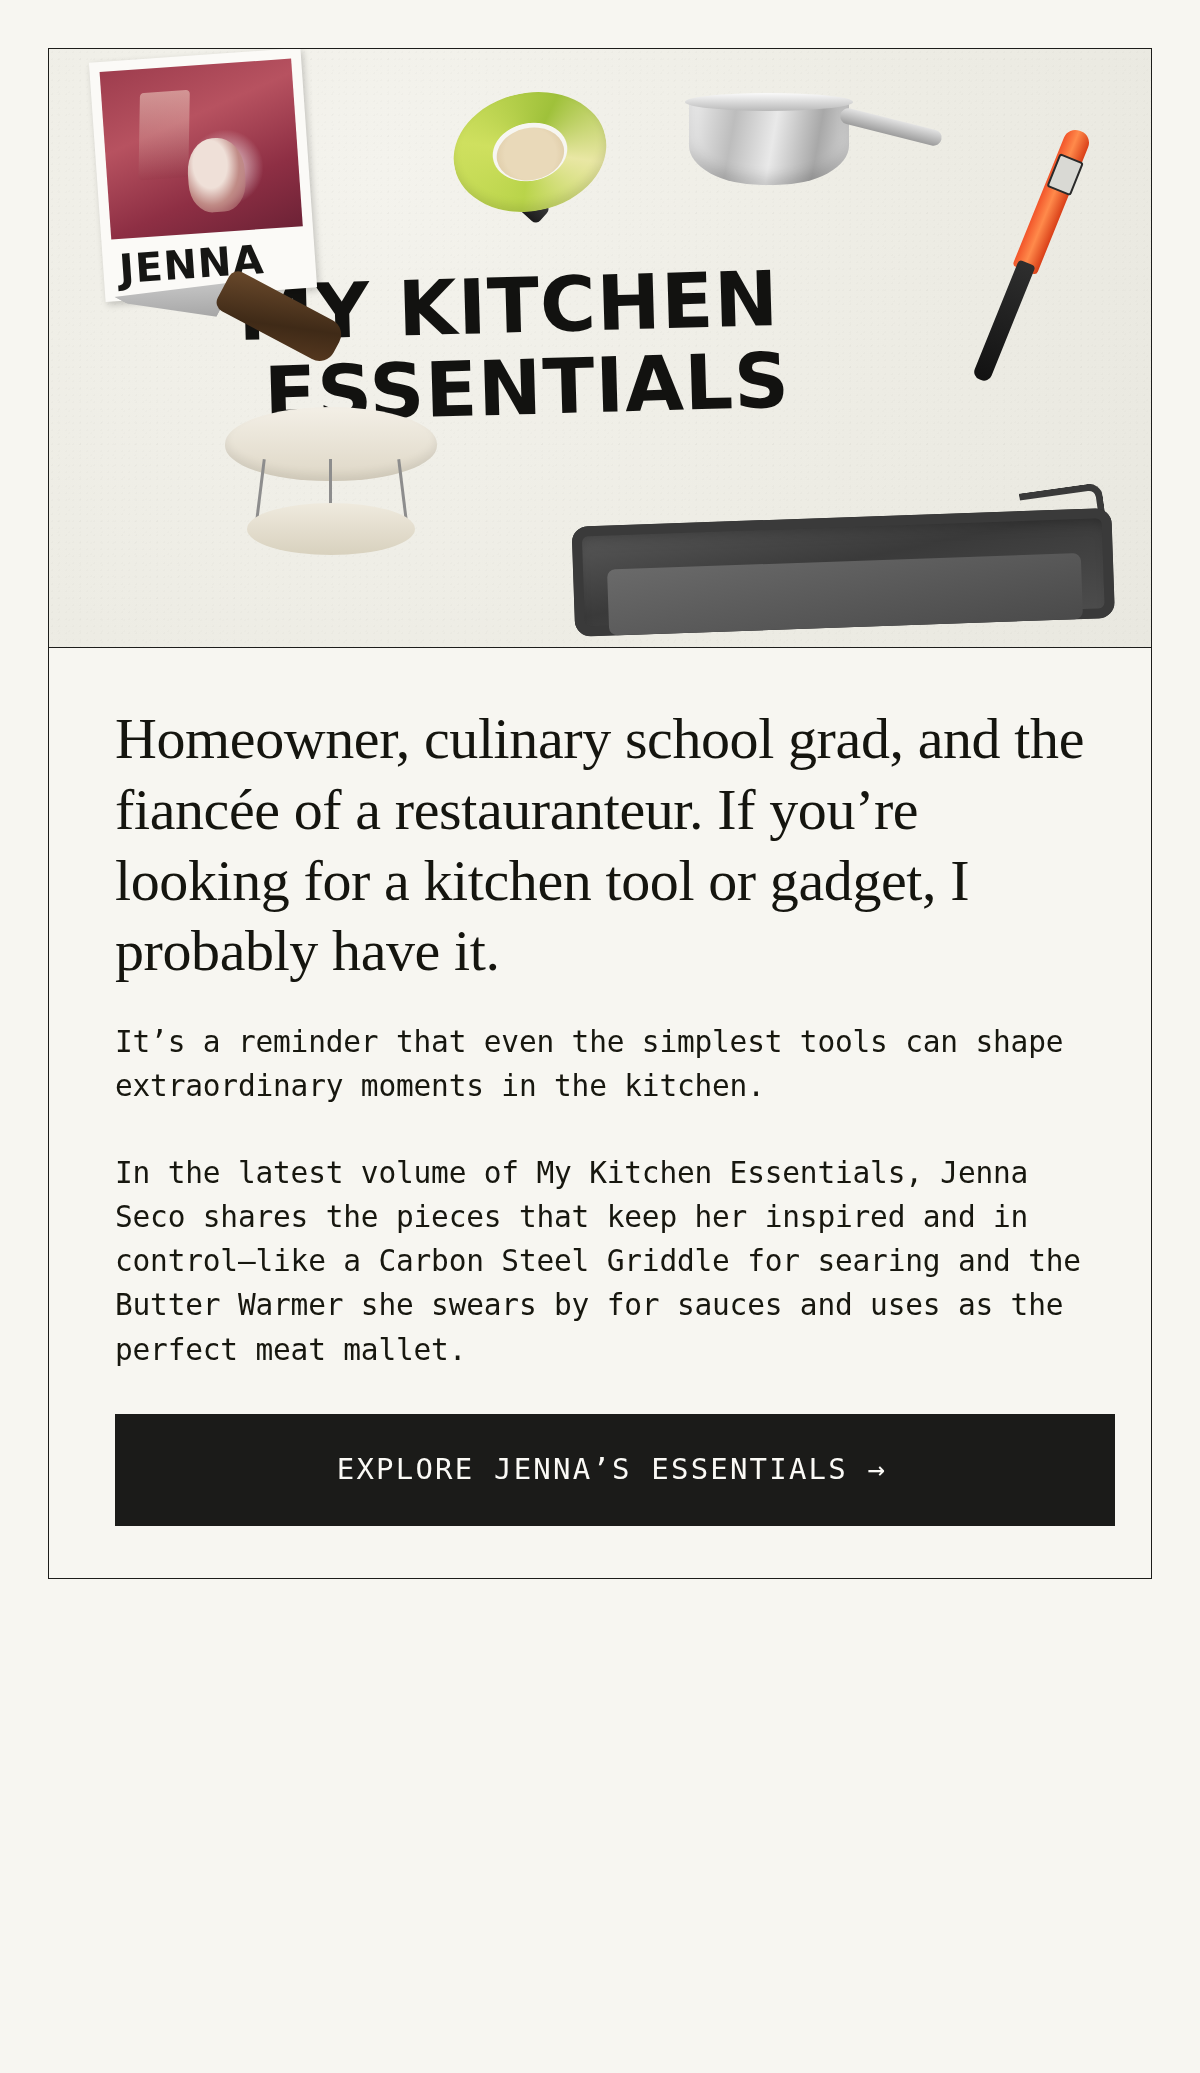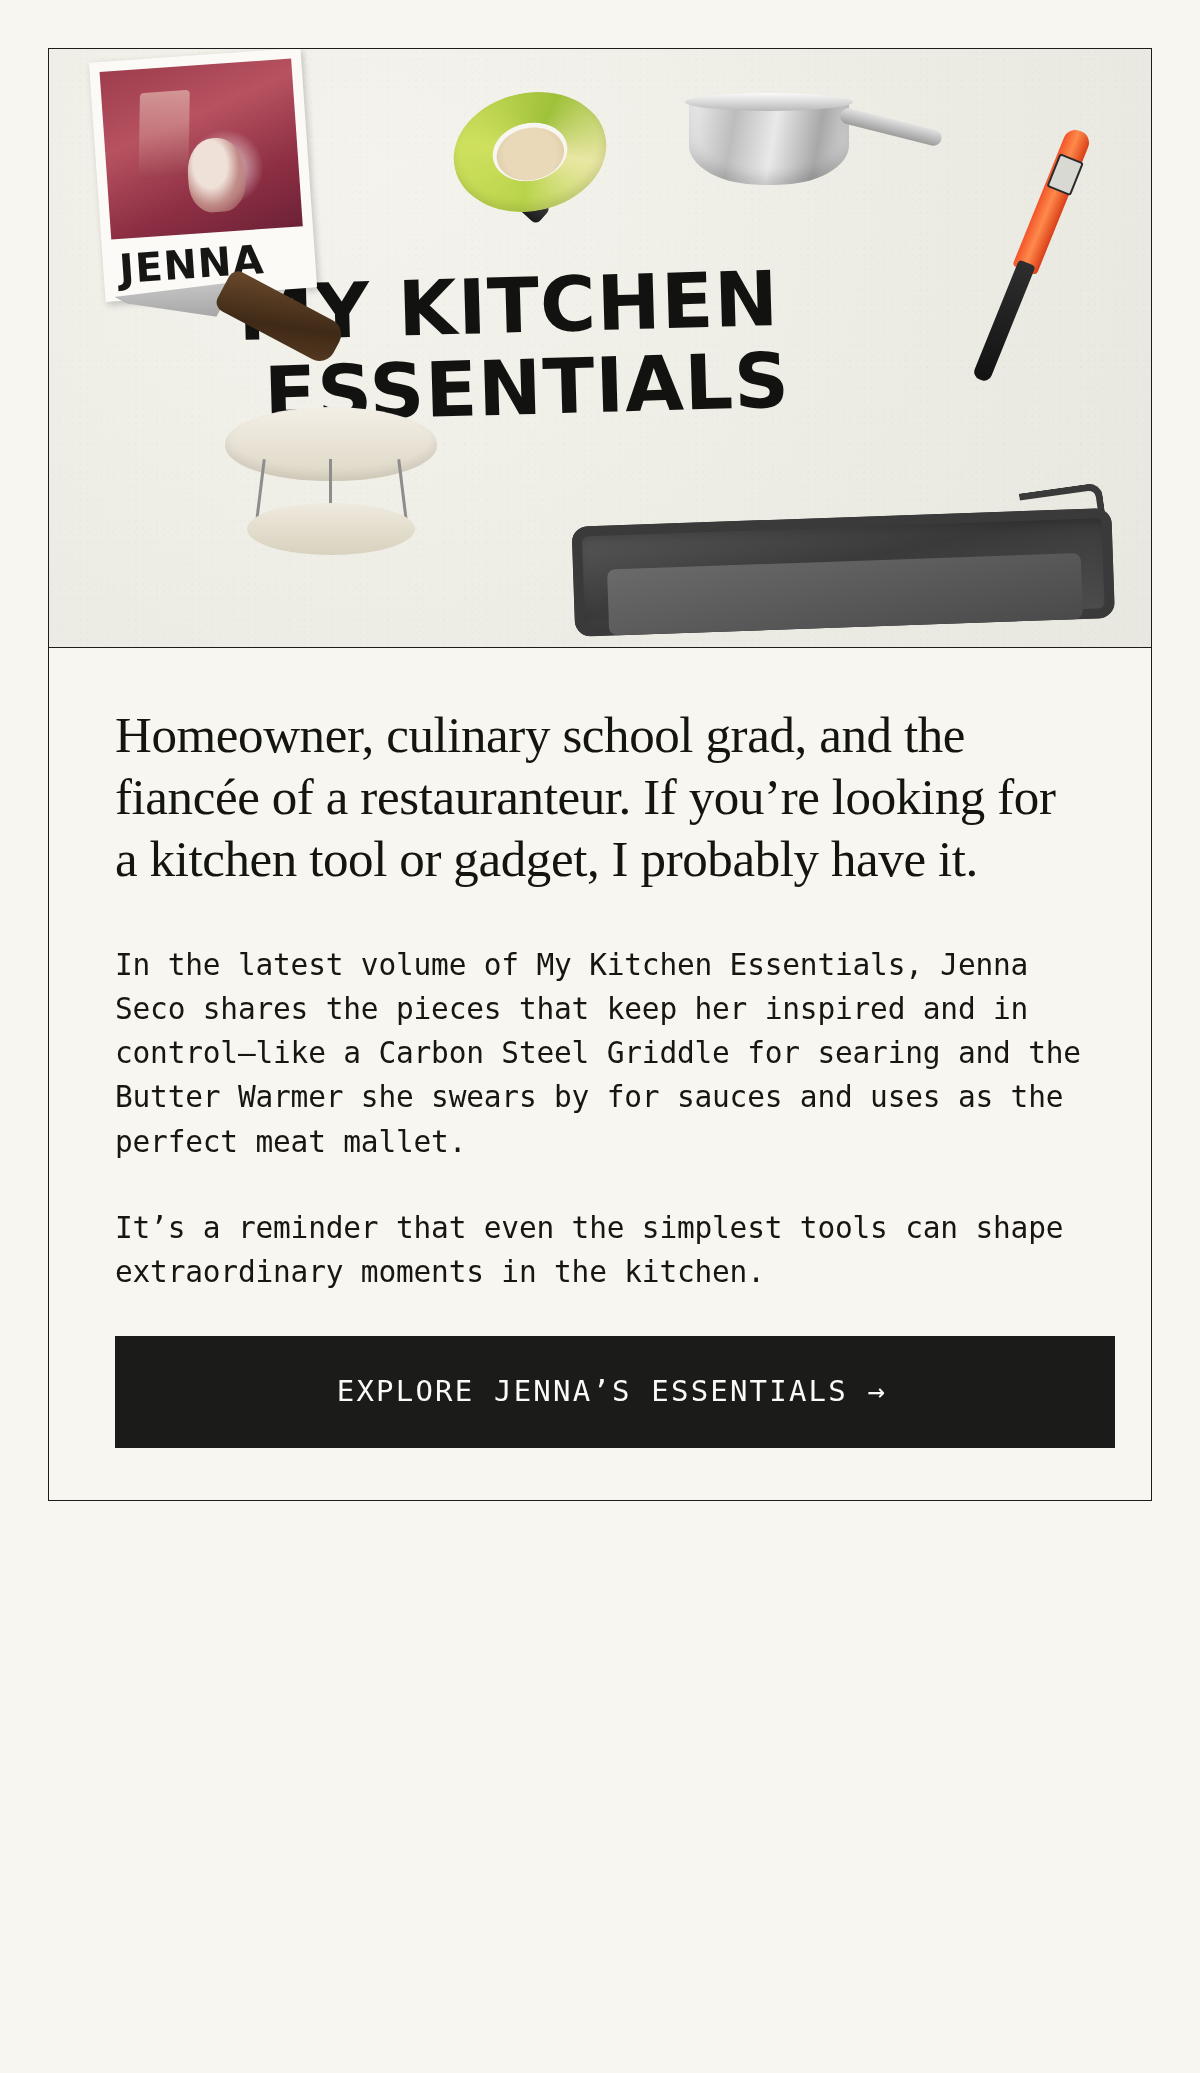--- a/index.html
+++ b/index.html
@@ -308,25 +308,25 @@
     border-radius: 0 14px 0 0;
     transform: rotate(-6deg);
   }
 
   
   .body-inner {
     padding: 56px 66px 0 66px;
   }
   .lede {
     font-family: "Liberation Serif", serif;
-    font-size: 51px;
+    font-size: 58px;
     line-height: 1.22;
     color: #15150f;
     letter-spacing: -.4px;
-    margin: 0 0 52px 0;
+    margin: 0 0 33px 0;
     max-width: 1000px;
   }
   .para {
     font-family: "DejaVu Sans Mono", monospace;
     font-size: 29.5px;
     line-height: 1.5;
     color: #17170f;
     letter-spacing: -.2px;
     margin: 0 0 42px 0;
     max-width: 990px;
@@ -403,20 +403,20 @@
       <div class="griddle">
         <div class="hook"></div>
         <div class="plate">
           <div class="inner"></div>
         </div>
       </div>
     </div>
 
     <div class="body-inner">
       <p class="lede">Homeowner, culinary school grad, and the fiancée of a restauranteur. If you’re looking for a kitchen tool or gadget, I probably have it.</p>
+      <p class="para">It’s a reminder that even the simplest tools can shape extraordinary moments in the kitchen.</p>
       <p class="para">In the latest volume of My Kitchen Essentials, Jenna Seco shares the pieces that keep her inspired and in control—like a Carbon Steel Griddle for searing and the Butter Warmer she swears by for sauces and uses as the perfect meat mallet.</p>
-      <p class="para">It’s a reminder that even the simplest tools can shape extraordinary moments in the kitchen.</p>
       <button class="cta">EXPLORE JENNA’S ESSENTIALS →</button>
       <div class="cta-spacer"></div>
     </div>
 
   </div>
 </div>
 
 </body></html>

